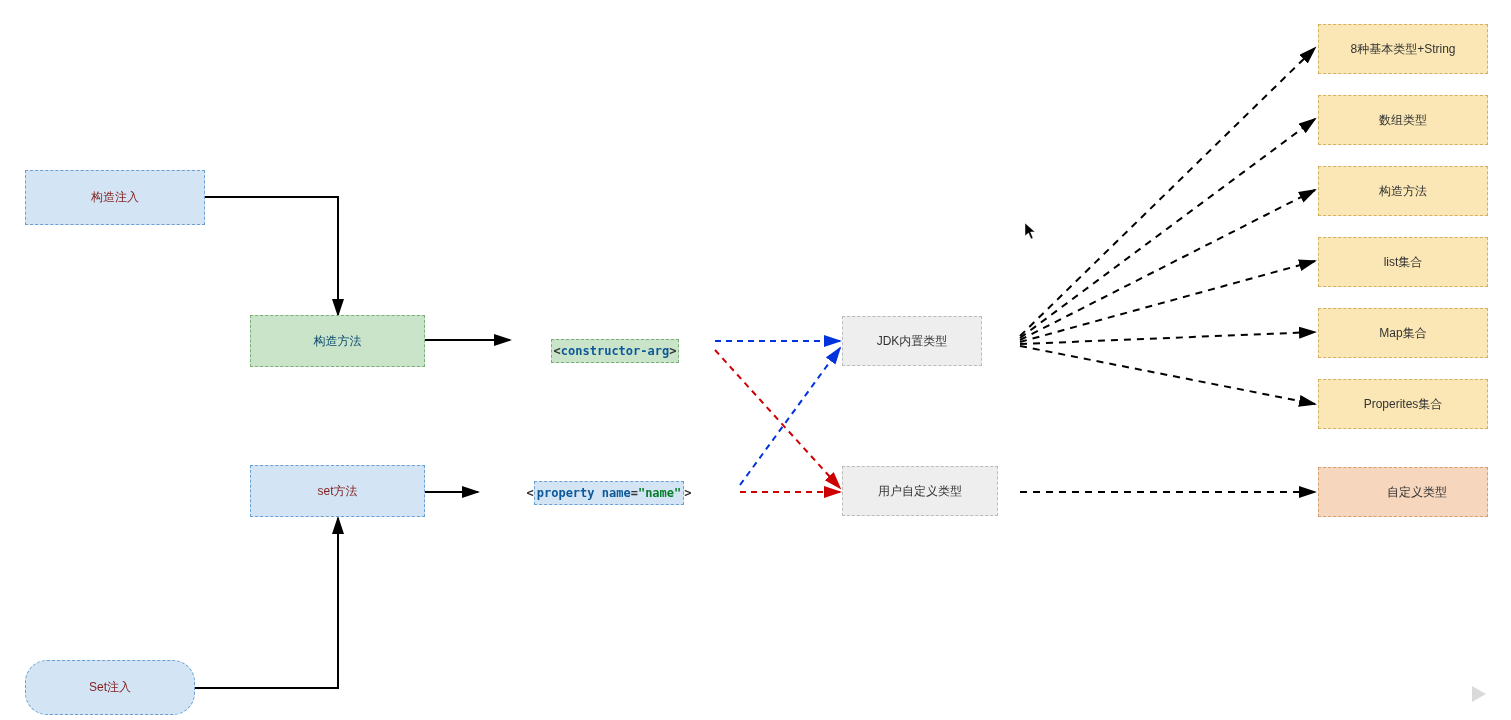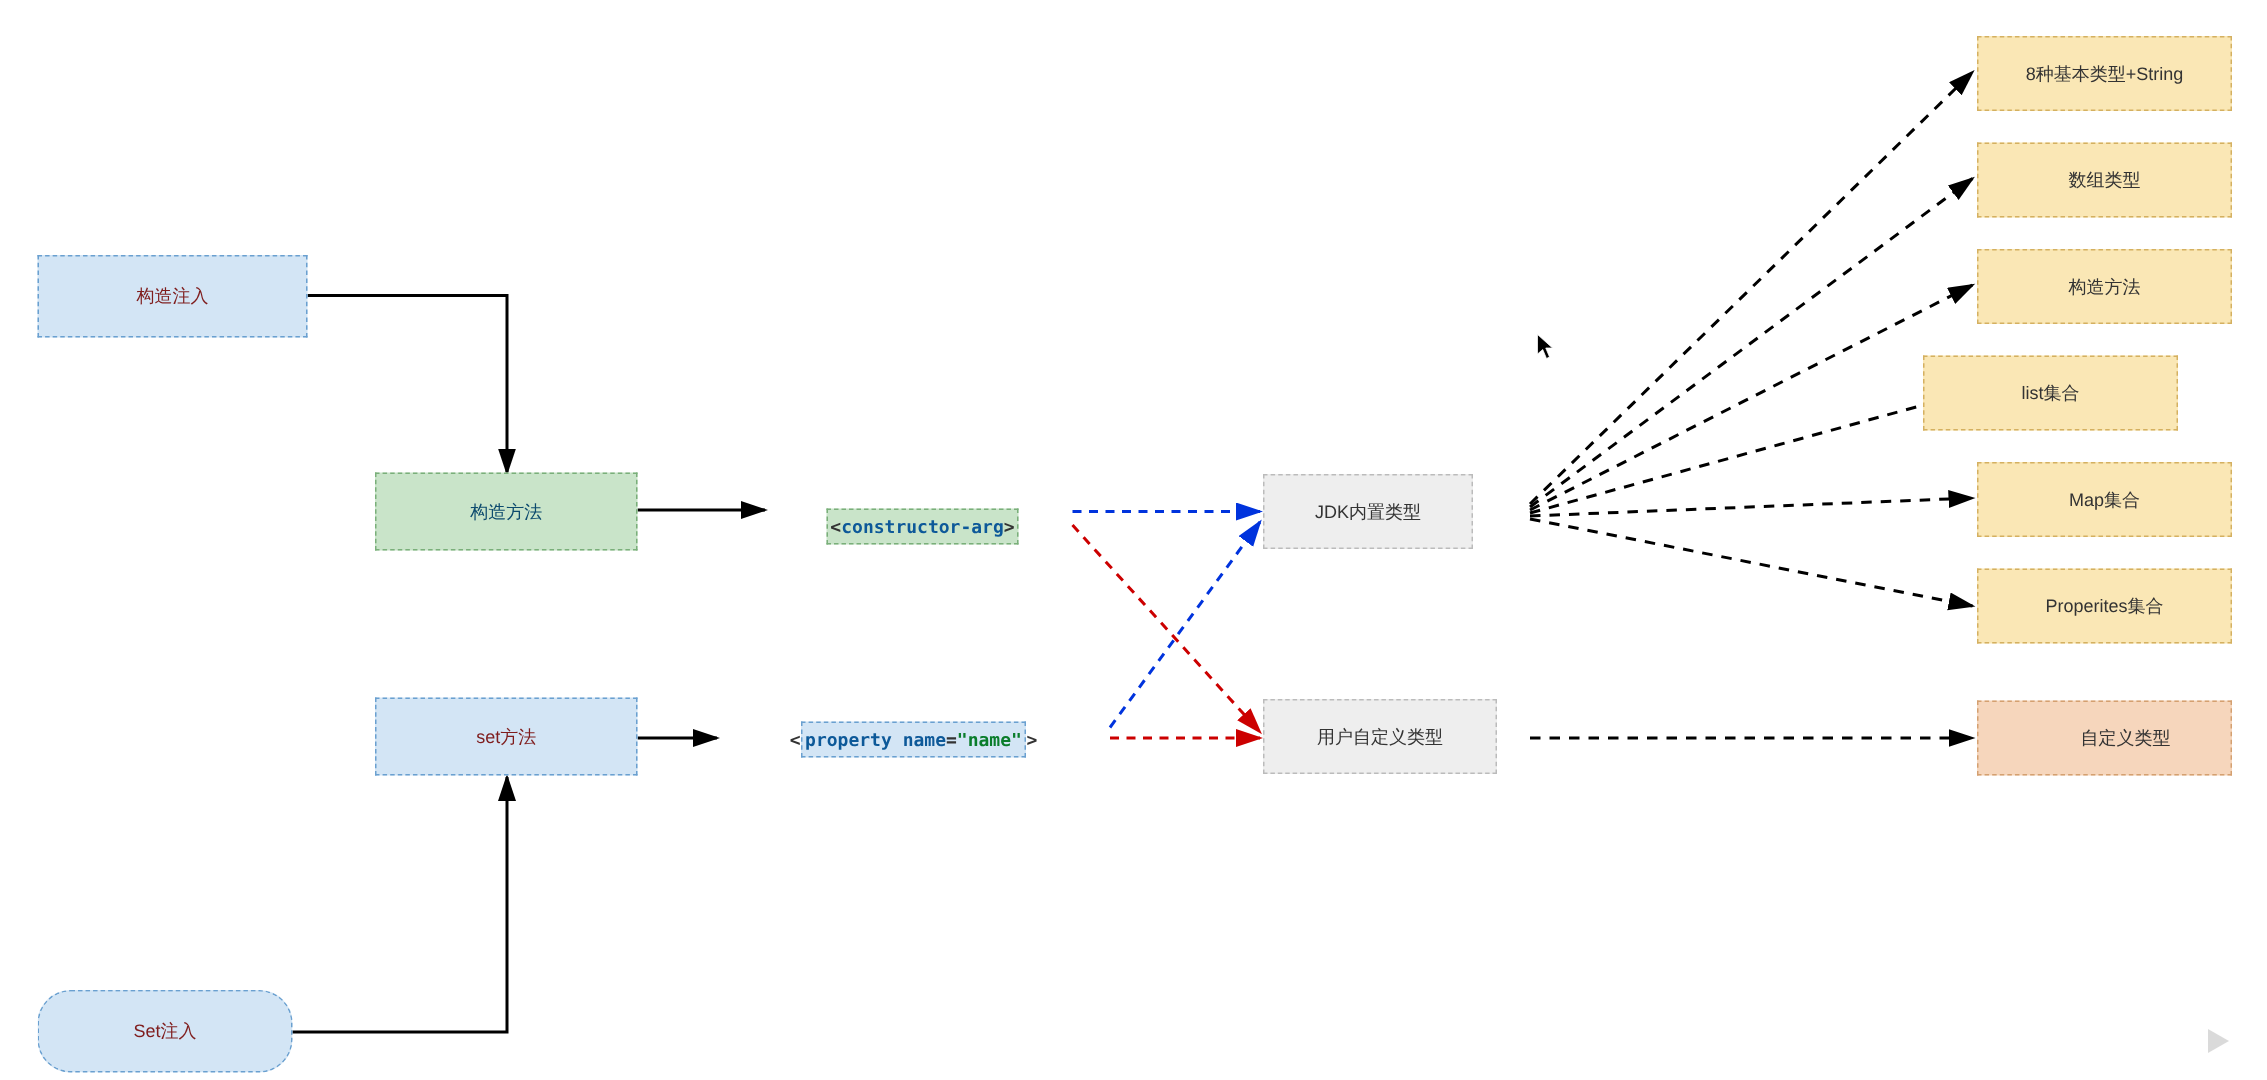--- a/index.html
+++ b/index.html
@@ -169,21 +169,21 @@
 
 <div class="node yellow-node" style="left:1318px; top:24px; width:170px; height:50px;">
   <span>8种基本类型+String</span>
 </div>
 <div class="node yellow-node" style="left:1318px; top:95px; width:170px; height:50px;">
   <span>数组类型</span>
 </div>
 <div class="node yellow-node" style="left:1318px; top:166px; width:170px; height:50px;">
   <span>构造方法</span>
 </div>
-<div class="node yellow-node" style="left:1282px; top:237px; width:170px; height:50px;">
+<div class="node yellow-node" style="left:1318px; top:237px; width:170px; height:50px;">
   <span>list集合</span>
 </div>
 <div class="node yellow-node" style="left:1318px; top:308px; width:170px; height:50px;">
   <span>Map集合</span>
 </div>
 <div class="node yellow-node" style="left:1318px; top:379px; width:170px; height:50px;">
   <span>Properites集合</span>
 </div>
 <div class="node orange-node" style="left:1318px; top:467px; width:170px; height:50px;padding-left:28px;">
   <span>自定义类型</span>

